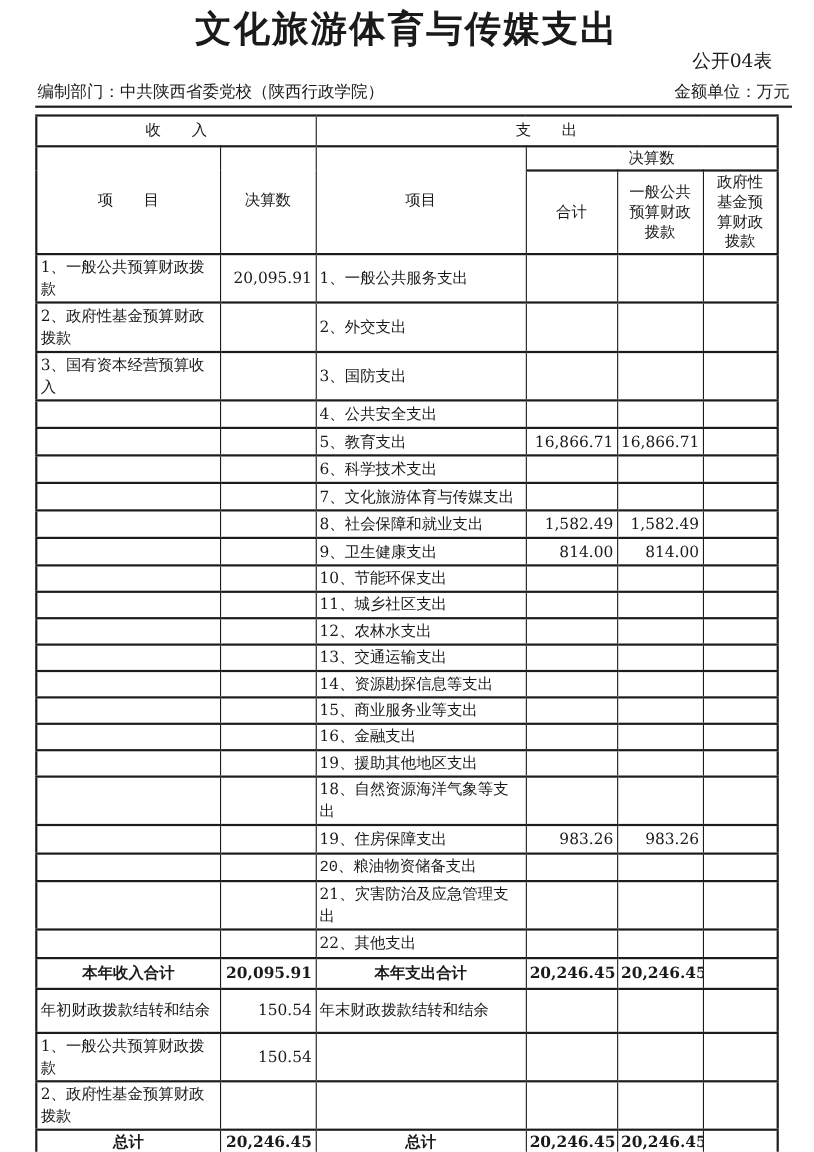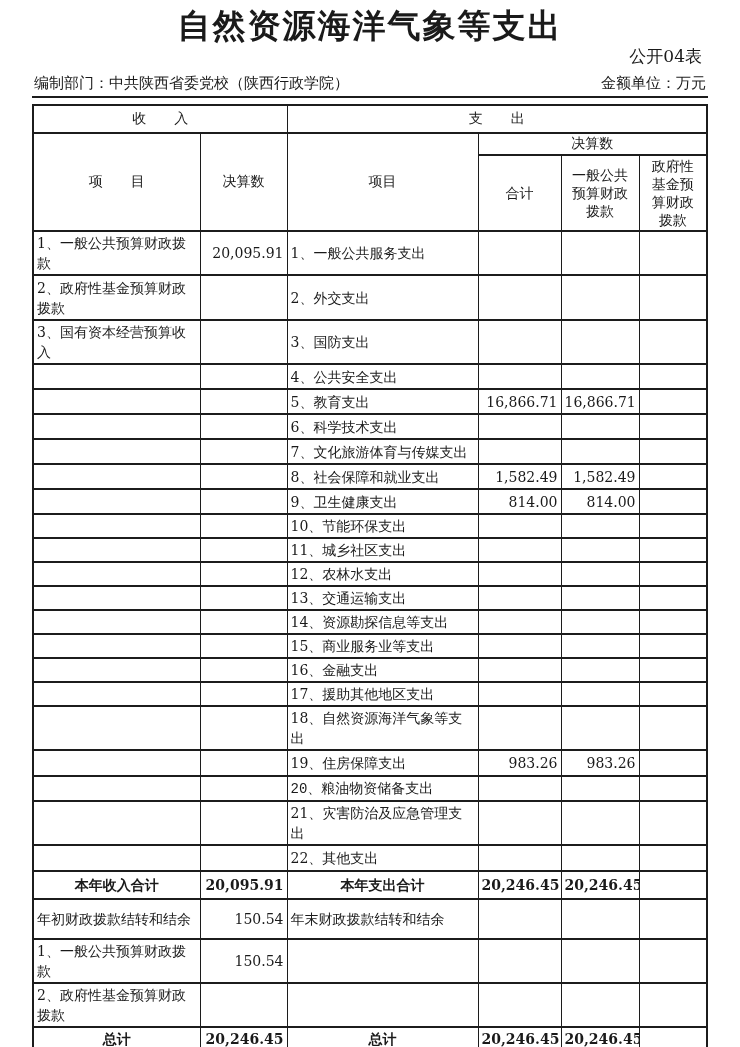--- a/index.html
+++ b/index.html
@@ -10,21 +10,21 @@
   }
   .page-title{
     text-align:center;font-size:33px;font-weight:bold;
     letter-spacing:2px;padding-top:6px;line-height:40px;
   }
   .form-code{
     text-align:right;margin-right:38px;font-size:17px;line-height:18px;margin-top:1px;
   }
   .meta-row{
     display:flex;justify-content:space-between;
-    margin:9px 32px 0 32px;font-size:15px;
+    margin:9px 20px 0 32px;font-size:15px;
     border-bottom:2px solid #1c1c1c;padding:0 2px 3px 2px;
   }
   table.fiscal{
     border-collapse:collapse;table-layout:fixed;
     margin:6px 0 0 32px;width:674px;
     border:2px solid #1c1c1c;
   }
   table.fiscal td{
     border-left:1px solid #1c1c1c;border-right:1px solid #1c1c1c;
     border-top:2px solid #1c1c1c;border-bottom:2px solid #1c1c1c;
@@ -34,21 +34,21 @@
   td.hdr{text-align:center;font-size:15px;}
   td.hdr-sub{text-align:center;font-size:14px;white-space:pre-line;line-height:18px;padding:1px 2px;}
   td.item{text-align:left;line-height:20px;padding-left:4px;padding-right:7px;}
   td.num{text-align:right;padding-right:3px;}
   td.ctr{text-align:center;font-weight:bold;}
   td.small{font-size:12px;}
 </style>
 </head>
 <body>
 
-<div class="page-title">自然资源海洋气象等支出</div>
+<div class="page-title">文化旅游体育与传媒支出</div>
 <div class="form-code">公开04表</div>
 
 <div class="meta-row">
   <span>编制部门：中共陕西省委党校（陕西行政学院）</span>
   <span>金额单位：万元</span>
 </div>
 
 <table class="fiscal">
   <colgroup>
     <col style="width:167px">
@@ -205,21 +205,21 @@
         <td class="item"></td>
         <td class="num"></td>
         <td class="item">16、金融支出</td>
         <td class="num"></td>
         <td class="num"></td>
         <td class="num"></td>
       </tr>
       <tr style="height: 21px;">
         <td class="item"></td>
         <td class="num"></td>
-        <td class="item">17、援助其他地区支出</td>
+        <td class="item">19、援助其他地区支出</td>
         <td class="num"></td>
         <td class="num"></td>
         <td class="num"></td>
       </tr>
       <tr style="height: 21px;">
         <td class="item"></td>
         <td class="num"></td>
         <td class="item small">18、自然资源海洋气象等支出</td>
         <td class="num"></td>
         <td class="num"></td>

